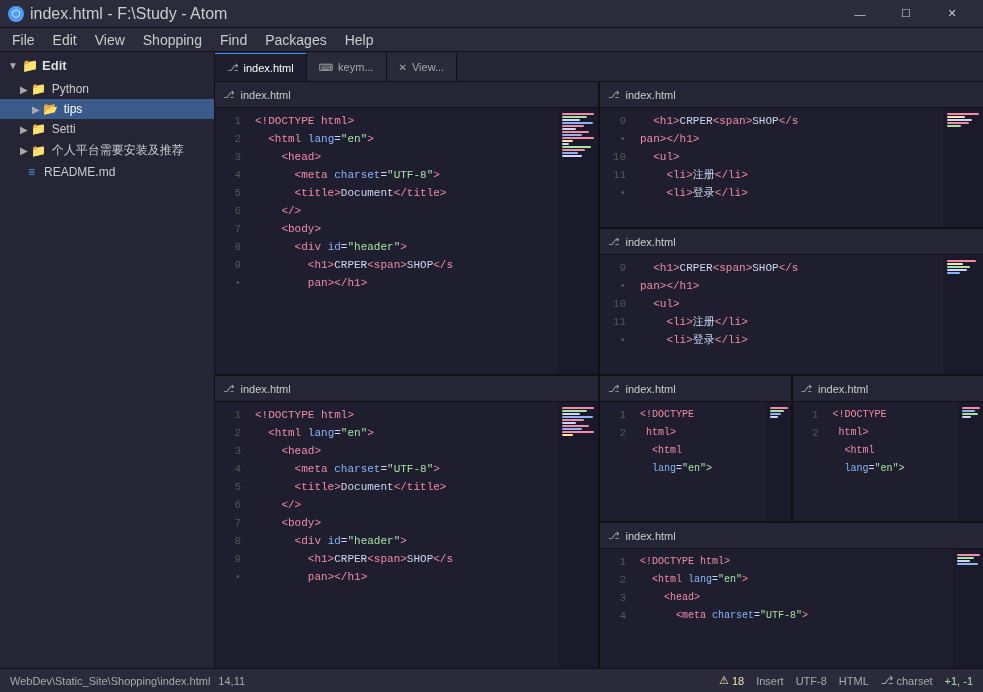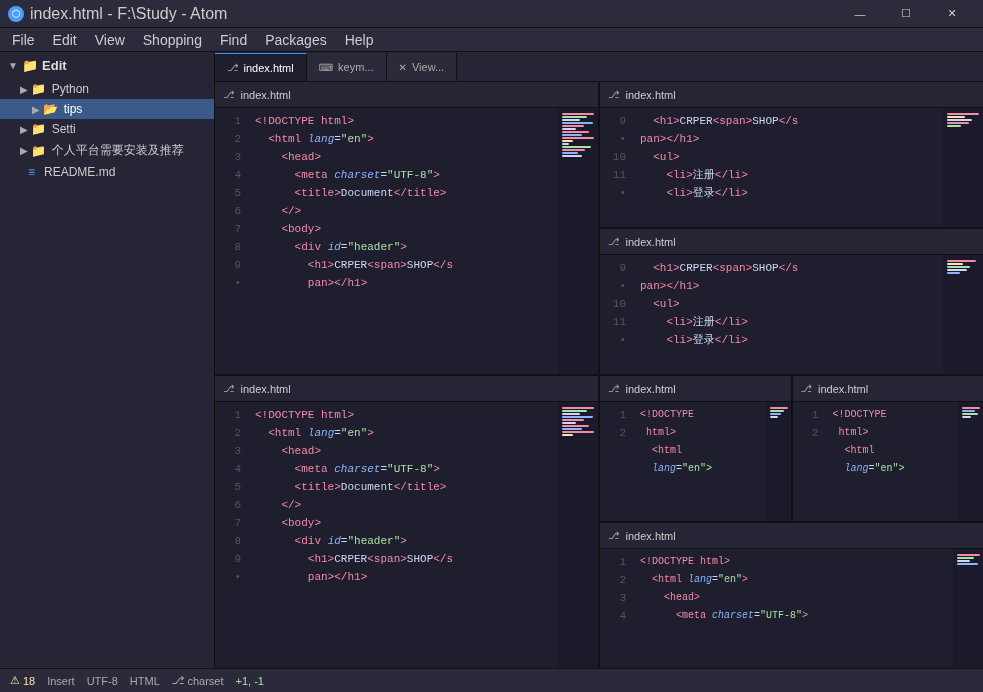--- a/index.html
+++ b/index.html
@@ -172,21 +172,21 @@
     .code-content .line { line-height: 18px; white-space: pre; }
 
     .minimap {
       width: 40px;
       background: #1a1a2a;
       flex-shrink: 0;
       overflow: hidden;
       position: relative;
     }
     .kw-tag { color: #f38ba8; }
-    .kw-attr { color: #89b4fa; font-style: italic; }
+    .kw-attr { color: #89b4fa; }
     .kw-green { color: #a6e3a1; }
     .kw-pink { color: #f38ba8; }
     .kw-white { color: #cdd6f4; }
 
     
     .mm-line { height: 2px; margin: 1px 2px; border-radius: 1px; }
 
     
     #statusbar {
       height: 24px;
@@ -558,20 +558,24 @@
 
       </div>
 
     </div>
 
   </div>
 
 </div>
 
 <div id="statusbar">
+  <div id="statusbar-left">
+    <span>WebDev\Static_Site\Shopping\index.html</span>
+    <span>14,11</span>
+  </div>
   <div id="statusbar-right">
     <span class="status-warning">
       <span>⚠</span>
       <span>18</span>
     </span>
     <span>Insert</span>
     <span>UTF-8</span>
     <span>HTML</span>
     <span class="status-branch">
       <span>⎇</span>

